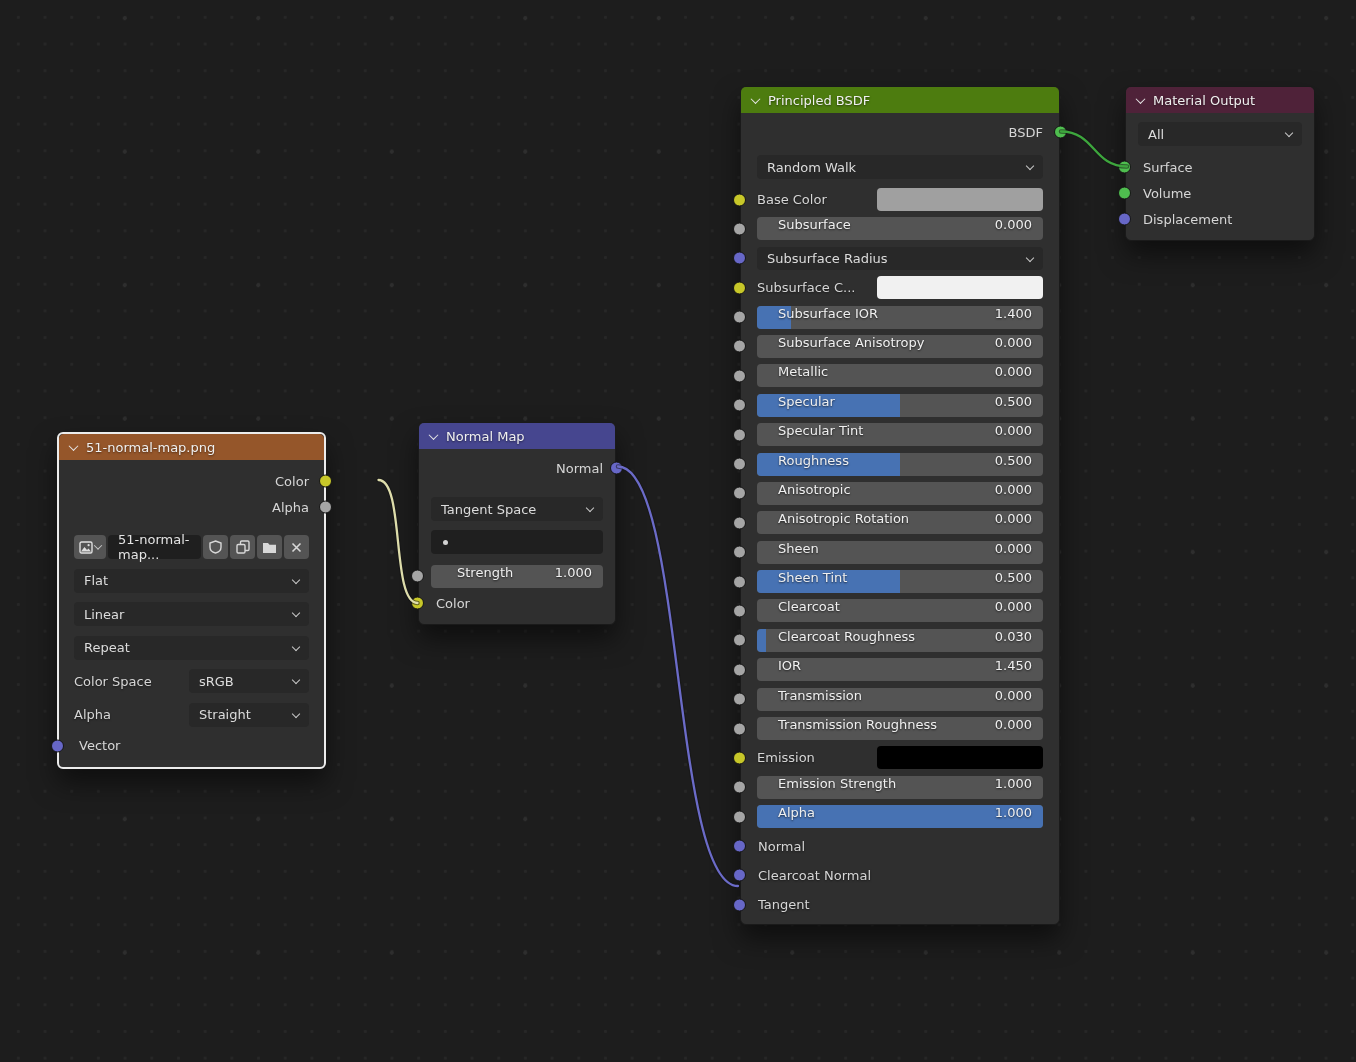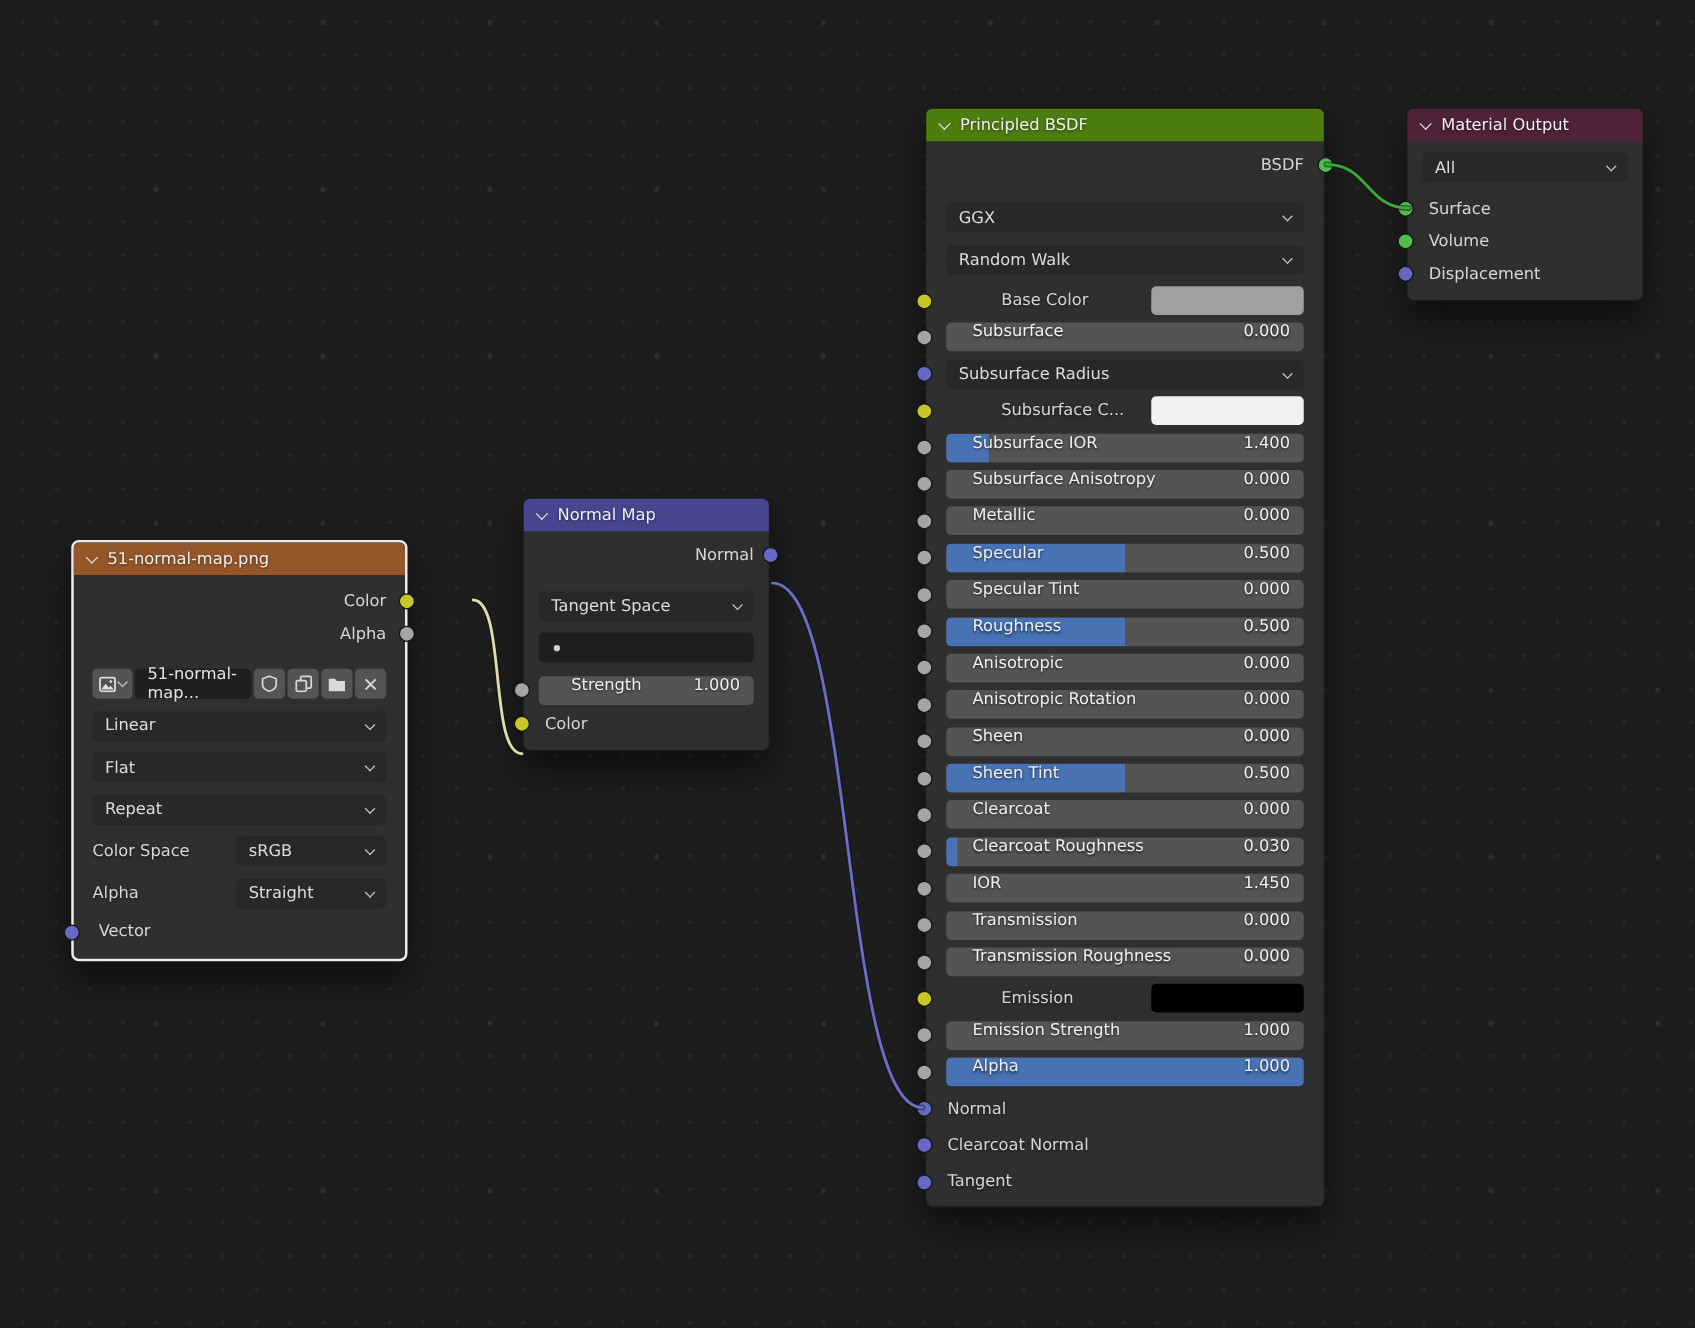--- a/index.html
+++ b/index.html
@@ -45,21 +45,21 @@
   .slider { position:relative; height:23px; background:#545454; border-radius:4px; overflow:hidden;
             display:flex; align-items:flex-start; color:#f0f0f0; width:100%; }
   .slider .fill { position:absolute; left:0; top:0; bottom:0; background:#4772b3; }
   .slider .lab { position:relative; margin-left:21px; text-shadow:0 1px 2px rgba(0,0,0,.65); }
   .slider .val { position:relative; margin-left:auto; margin-right:11px; text-shadow:0 1px 2px rgba(0,0,0,.65); }
 
   .prow { position:relative; display:flex; align-items:center; height:23px; }
   #bsdf-rows > .prow { margin-top:6.4px; }
   #bsdf-rows > .prow:first-child { margin-top:9px; }
   .rowlab { color:#d6d6d6; text-shadow:0 1px 2px rgba(0,0,0,.5); }
-  .colorrow .rowlab { flex:0 0 42%;margin-left:44px; }
+  .colorrow .rowlab { flex:0 0 42%; }
   .swatch { flex:1; height:23px; border-radius:4px; }
   .sockrow .rowlab { margin-left:1px; }
 
   .tex-toolbar { display:flex; gap:2px; height:24px; margin-top:15px; }
   .ibtn { flex:0 0 25px; height:24px; background:#545454; border-radius:4px;
           display:flex; align-items:center; justify-content:center; }
   .imgbtn { flex:0 0 32px; gap:2px; }
   .namefield { flex:1; height:24px; background:#1f1f1f; border-radius:4px; display:flex;
                align-items:center; padding:0 10px; color:#e4e4e4; }
   .tex-dd { margin-top:9.5px; }
@@ -128,25 +128,25 @@
           </svg>
         </div>
         <div class="ibtn">
           <svg width="11" height="11" viewBox="0 0 11 11">
             <path d="M1.5 1.5 L9.5 9.5 M9.5 1.5 L1.5 9.5" stroke="#d8d8d8" stroke-width="1.6"></path>
           </svg>
         </div>
       </div>
       <div id="tex-dropdowns">
           <div class="dd tex-dd">
+            <span>Flat</span>
+            <span class="ddchev"></span>
+          </div>
+          <div class="dd tex-dd">
             <span>Linear</span>
-            <span class="ddchev"></span>
-          </div>
-          <div class="dd tex-dd">
-            <span>Flat</span>
             <span class="ddchev"></span>
           </div>
           <div class="dd tex-dd">
             <span>Repeat</span>
             <span class="ddchev"></span>
           </div>
         </div>
       <div id="tex-labeled">
           <div class="ldrow">
             <span class="rowlab">Color Space</span>
@@ -165,21 +165,21 @@
         </div>
       <div id="tex-inputs" style="margin-top:6px;">
           <div class="irow">
             <span class="iolab">Vector</span>
             <span class="sock in s-purple"></span>
           </div>
         </div>
     </div>
   </div>
 
-  <div class="node" id="node-nm" style="left:418px; top:398px; width:198px; --pad:12px;">
+  <div class="node" id="node-nm" style="left:418px; top:422px; width:198px; --pad:12px;">
     <div class="nheader" style="background:#46468f;">
       <span class="chev"></span>
       <span>Normal Map</span>
     </div>
     <div class="nbody">
       <div id="nm-outputs" style="padding-top:6px;">
           <div class="orow">
             <span class="iolab">Normal</span>
             <span class="sock out s-purple"></span>
           </div>
@@ -210,24 +210,20 @@
   <div class="node" id="node-bsdf" style="left:740px; top:86px; width:320px; --pad:16px;">
     <div class="nheader" style="background:#4d7c0f;">
       <span class="chev"></span>
       <span>Principled BSDF</span>
     </div>
     <div class="nbody">
       <div class="orow" style="margin-top:6px;">
         <span class="iolab">BSDF</span>
         <span class="sock out s-green"></span>
       </div>
-      <div class="dd" style="margin-top:17px;">
-        <span>GGX</span>
-        <span class="ddchev"></span>
-      </div>
       <div class="dd" style="margin-top:10px;">
         <span>Random Walk</span>
         <span class="ddchev"></span>
       </div>
       <div id="bsdf-rows">
           <div class="prow colorrow">
             <span class="sock in s-yellow"></span>
             <span class="rowlab">Base Color</span>
             <div class="swatch" style="background: rgb(160, 160, 160);"></div>
           </div>

